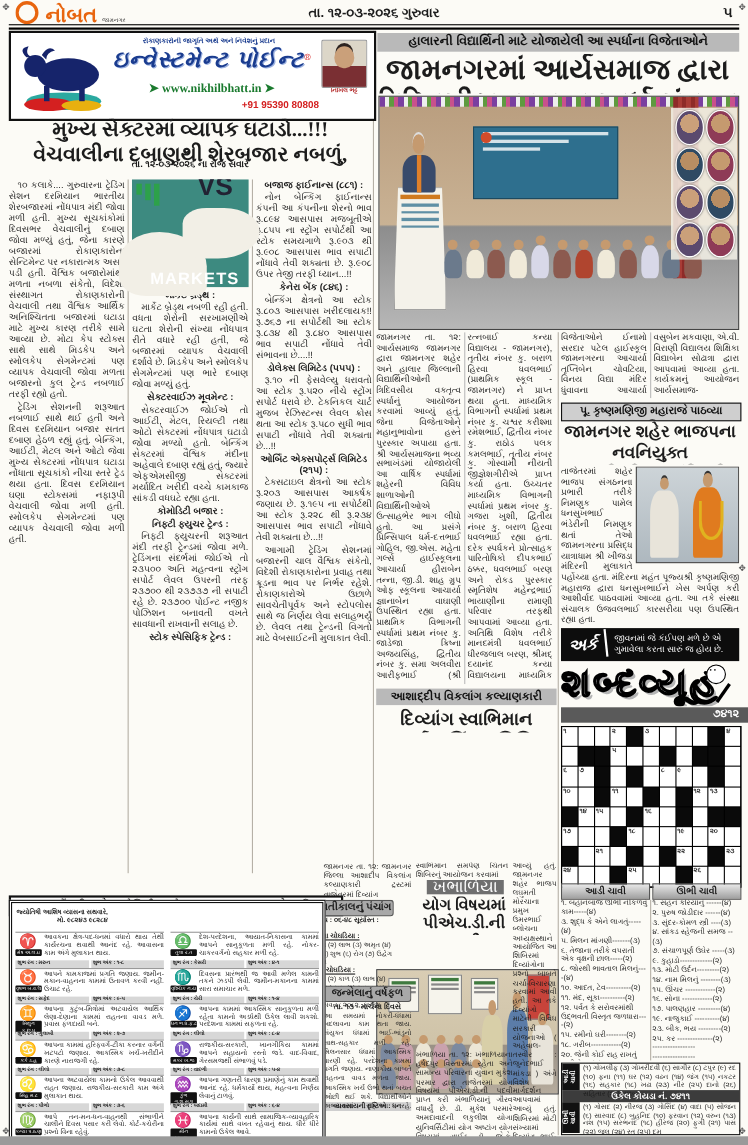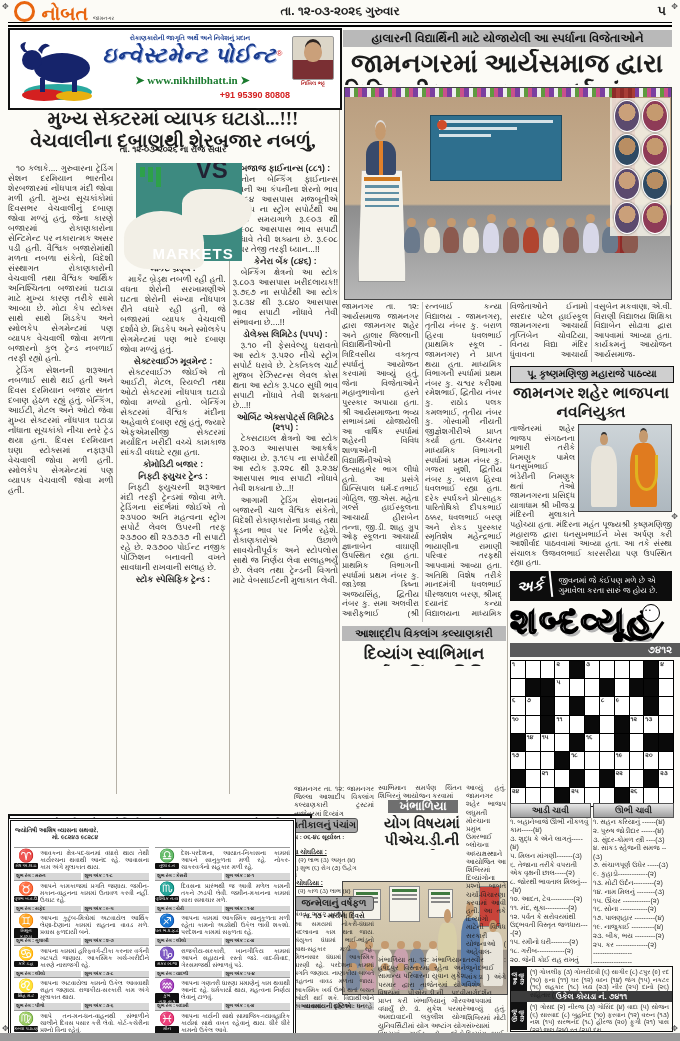--- a/index.html
+++ b/index.html
@@ -22,21 +22,21 @@
   .ad-phone{color:#d42020;font-weight:bold;font-size:9px;text-align:right;}
   .ad-person{width:40px;height:42px;border:1px solid #999;background:linear-gradient(#dcd6c8 55%,#7a2f33 55%);position:relative;border-radius:2px;}
   .ad-person::before{content:"";position:absolute;left:11px;top:5px;width:18px;height:20px;background:#caa07a;border-radius:50% 50% 45% 45%;box-shadow:0 -4px 0 -1px #2c2320;}
   .ad-name{color:#b02020;font-size:5.5px;text-align:center;font-weight:bold;}
   
   .mkt-h{font-size:19px;font-weight:bold;text-align:center;line-height:22px;font-family:"Liberation Serif",serif;}
   .mkt-date{font-size:8.5px;font-weight:bold;text-align:center;}
   .mflow{column-count:3;column-gap:7px;column-rule:1px solid #b5b0a6;font-size:8.4px;line-height:10px;}
   .m-p{margin:0 0 2px 0;text-align:justify;text-indent:8px;}
   .m-h{font-weight:bold;font-size:8.6px;text-align:center;margin:2px 0 1px;}
-  .vsimg{width:100%;height:98px;background:#3d8a80;position:relative;margin:2px 16px;break-inside:avoid;}
+  .vsimg{width:100%;height:98px;background:#3d8a80;position:relative;margin:2px 0;break-inside:avoid;}
   .vsimg .blob1{position:absolute;left:-12px;bottom:-8px;width:80px;height:58px;background:#f2efe6;border-radius:60% 70% 20% 40%;}
   .vsimg .blob2{position:absolute;right:-10px;top:26px;width:70px;height:46px;background:#f2efe6;border-radius:40% 60% 70% 30%;}
   .vsimg .vs{position:absolute;top:2px;right:14px;font-size:24px;font-weight:bold;color:#223;}
   .vsimg .mk{position:absolute;bottom:2px;right:8px;font-size:15px;font-weight:bold;color:#fff;letter-spacing:1px;}
   .vsimg .candle{position:absolute;width:5px;background:#2da14a;top:4px;}
   .note-strip{border:2px solid #111;font-weight:bold;font-size:9.5px;text-align:center;line-height:13px;background:#fff;margin-top:16px;}
   
   .kicker{background:#b9b9b9;color:#111;font-weight:bold;text-align:center;}
   .lead-kicker{font-size:11.5px;line-height:17px;}
   .lead-head{font-size:26px;font-weight:bold;text-align:center;font-family:"Liberation Serif",serif;}
@@ -123,21 +123,21 @@
   .h-tx{font-size:6.2px;line-height:7.1px;text-align:justify;padding-left:2px;flex:1;}
   .h-ft{position:absolute;left:0;bottom:0;right:0;display:flex;gap:2px;}
   .h-ft span{background:#d7d7d7;font-size:4.8px;line-height:6.5px;padding:0 2px;font-weight:bold;flex:1;}
   
   .pan-title{background:#a8a8a8;border:1px solid #555;font-weight:bold;font-size:9.5px;text-align:center;line-height:13px;border-radius:3px;font-family:"Liberation Serif",serif;}
   .pan-line{font-size:6.2px;line-height:7.6px;}
   .pan-sub{font-weight:bold;text-decoration:underline;font-size:6.4px;line-height:8px;}
   .vf-date{font-size:7px;font-weight:bold;text-align:center;line-height:9px;}
   .vf-foot{background:#cfcfcf;font-size:6.2px;font-weight:bold;text-align:center;line-height:8.5px;}
   .vrule{background:#b5b0a6;width:1px;}
-  .badge{background:#6f6f6f;color:#fff;font-weight:bold;font-size:12px;text-align:center;line-height:13px;}
+  .badge{background:#6f6f6f;color:#fff;font-weight:normal;font-size:15px;text-align:center;line-height:13px;}
   .yoga-head{font-size:14.5px;font-weight:bold;text-align:center;line-height:17px;font-family:"Liberation Serif",serif;}
   .botbar{background:#9a9a9a;}
 </style>
 </head>
 <body>
 
 <span class="abs cornermark" style="left:2px;top:2px;">✥</span>
 <span class="abs cornermark" style="right:2px;top:2px;">✥</span>
 <span class="abs cornermark" style="right:2px;top:512px;">✥</span>
 <span class="abs cornermark" style="left:2px;top:1024px;">✥</span>

